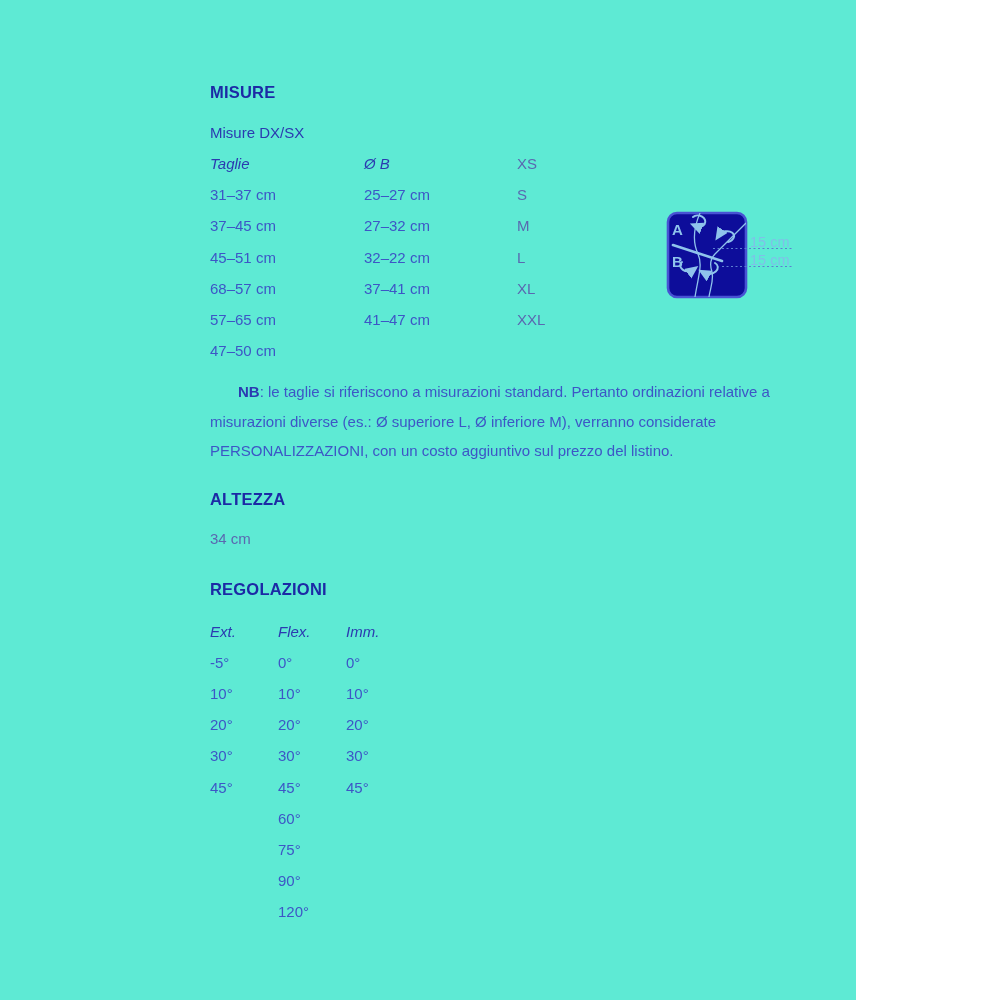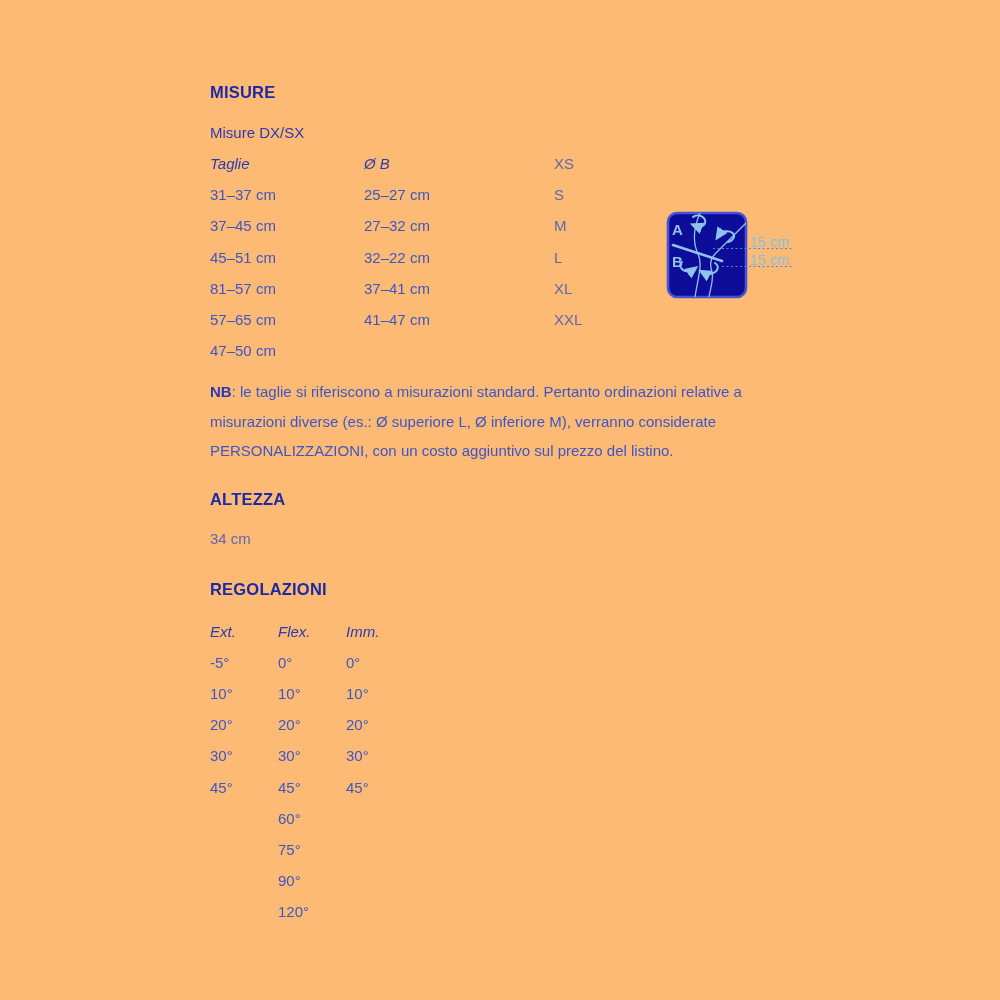--- a/index.html
+++ b/index.html
@@ -1,20 +1,20 @@
 <!DOCTYPE html>
 <html><head>
 <meta charset="utf-8">
 <style>
   * { margin:0; padding:0; box-sizing:border-box; }
   html,body { background:#ffffff; }
   .page {
     position:relative;
-    width:1000px; height:1000px;
-    background:#fdba74;
+    width:856px; height:1000px;
+    background:#5eead4;
     font-family:"Liberation Sans","DejaVu Sans",sans-serif;
     overflow:hidden;
   }
   .h-section {
     position:absolute; left:210px;
     font-size:16.5px; font-weight:700;
     color:#1c2aa5; letter-spacing:0.2px;
   }
   #misure-title { top:83px; }
   #altezza-title { top:490px; }
@@ -32,28 +32,28 @@
     grid-auto-rows:31.2px;
   }
   .rtable {
     position:absolute; left:210px; top:616px;
     display:grid;
     grid-template-columns:68px 68px 80px;
     grid-auto-rows:31.1px;
   }
   .cell { display:flex; align-items:center; font-size:15px; }
   .th   { color:#2b3ab0;font-style:italic; }
-  .tlabel { color:#5a68b0;margin-left:37px; }
+  .tlabel { color:#5a68b0; }
   .tval   { color:#3d56c6;text-align:right; }
 
   #size-note {
     position:absolute; left:210px; top:377px; width:600px;
     font-size:15px; line-height:29.5px; color:#3d56c6;
   }
-  #size-note .nb { color:#2b3ab0; font-weight:600; }
+  #size-note .nb { color:#2b3ab0; font-weight:600;margin-left:28px; }
 
   #altezza-value {
     position:absolute; left:210px; top:530px;
     font-size:15px; color:#5a68b0;
   }
 
   #diagram { position:absolute; left:666px; top:211px; }
 </style>
 </head>
 <body>
@@ -74,21 +74,21 @@
 
     <div class="cell tlabel">S</div>
     <div class="cell tval">37–45 cm</div>
     <div class="cell tval">27–32 cm</div>
 
     <div class="cell tlabel">M</div>
     <div class="cell tval">45–51 cm</div>
     <div class="cell tval">32–22 cm</div>
 
     <div class="cell tlabel">L</div>
-    <div class="cell tval">81–57 cm</div>
+    <div class="cell tval">68–57 cm</div>
     <div class="cell tval">37–41 cm</div>
 
     <div class="cell tlabel">XL</div>
     <div class="cell tval">57–65 cm</div>
     <div class="cell tval">41–47 cm</div>
 
     <div class="cell tlabel">XXL</div>
     <div class="cell tval">47–50 cm</div>
   </div>
 

